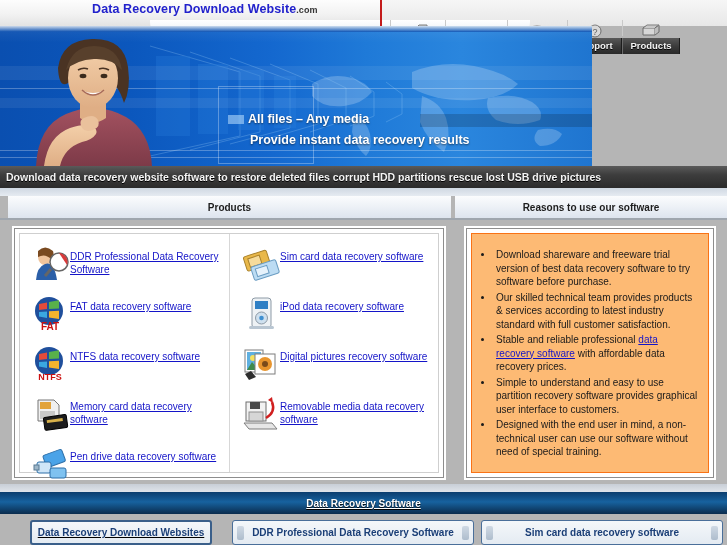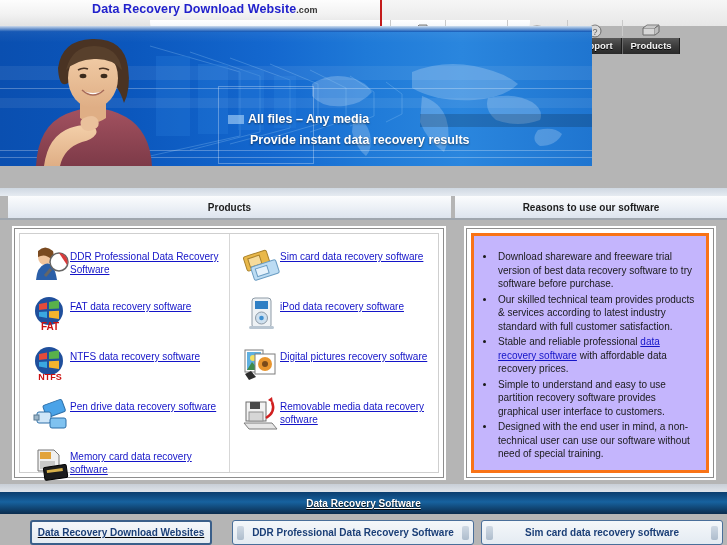--- a/index.html
+++ b/index.html
@@ -159,21 +159,21 @@
   }
   #panel-products { left: 14px; width: 430px; height: 250px; }
   #panel-reasons  { left: 466px; width: 248px; height: 250px; }
 
   #panel-products .inner {
     position: absolute; left: 4px; top: 4px; right: 4px; bottom: 4px;
     border: 1px solid #cfcfcf; display: flex;
   }
   #panel-reasons .inner {
     position: absolute; left: 4px; top: 4px; right: 4px; bottom: 4px;
-    border: 3px solid #f97316; background: #c4b5fd;
+    border: 1px solid #f97316; background: #fdba74;
   }
   .prod-col { width: 50%; padding: 10px 6px 0 8px; }
   .prod-col + .prod-col { border-left: 1px solid #d7d7d7; }
 
   .prod-row { display: flex; align-items: flex-start; height: 47px; margin-bottom: 3px; }
   .prod-ico {
     width: 42px; min-width: 42px; height: 40px;
     display: flex; align-items: center; justify-content: flex-end;
   }
   .prod-link {
@@ -372,20 +372,23 @@
     </svg>
 
     <div class="hero-text">
       <div class="hero-line1">
         <span class="hl-swatch"></span><span>All files – Any media</span>
       </div>
       <div class="hero-line2">Provide instant data recovery results</div>
     </div>
   </div>
 
+  <div class="tagline">
+    <span>Download data recovery website software to restore deleted files corrupt HDD partitions rescue lost USB drive pictures</span>
+  </div>
   <div class="under-tag"></div>
 
   <div class="sec-head" id="sec-products">
     <span>Products</span>
   </div>
   <div class="sec-head" id="sec-reasons">
     <span>Reasons to use our software</span>
   </div>
   <div class="sec-underline"></div>
 
@@ -436,40 +439,40 @@
               </g>
               <text x="18" y="34" font-size="9" font-weight="bold" fill="#cc1111" text-anchor="middle" font-family="Liberation Sans">NTFS</text>
             </svg>
           </div>
           <div class="prod-link">NTFS data recovery software</div>
         </div>
 
         <div class="prod-row">
           <div class="prod-ico">
             <svg width="38" height="36" viewBox="0 0 38 36">
-              <rect x="12" y="6" width="20" height="13" rx="2" fill="#4aa3e8" stroke="#2d6fa8" transform="rotate(-20 22 12)"></rect>
-              <rect x="5" y="16" width="14" height="11" rx="2" fill="#cfe6f8" stroke="#2d6fa8"></rect>
-              <rect x="2" y="19" width="5" height="5" fill="#9db6c8" stroke="#587a94"></rect>
-              <rect x="18" y="22" width="16" height="10" rx="2" fill="#7fc2f0" stroke="#2d6fa8"></rect>
-            </svg>
-          </div>
-          <div class="prod-link">Pen drive data recovery software</div>
-        </div>
-
-        <div class="prod-row">
-          <div class="prod-ico">
-            <svg width="38" height="36" viewBox="0 0 38 36">
               <path d="M6 4 h16 l5 5 v16 h-21 z" fill="#f0f0f0" stroke="#777"></path>
               <rect x="8" y="6" width="11" height="7" fill="#e2a33a"></rect>
               <rect x="8" y="15" width="15" height="8" fill="#c9c9c9"></rect>
               <rect x="12" y="20" width="23" height="13" rx="1.5" fill="#1c1c1c" stroke="#000" transform="rotate(-8 23 26)"></rect>
               <rect x="15" y="23" width="16" height="3" fill="#d8b14a" transform="rotate(-8 23 26)"></rect>
             </svg>
           </div>
           <div class="prod-link">Memory card data recovery software</div>
+        </div>
+
+        <div class="prod-row">
+          <div class="prod-ico">
+            <svg width="38" height="36" viewBox="0 0 38 36">
+              <rect x="12" y="6" width="20" height="13" rx="2" fill="#4aa3e8" stroke="#2d6fa8" transform="rotate(-20 22 12)"></rect>
+              <rect x="5" y="16" width="14" height="11" rx="2" fill="#cfe6f8" stroke="#2d6fa8"></rect>
+              <rect x="2" y="19" width="5" height="5" fill="#9db6c8" stroke="#587a94"></rect>
+              <rect x="18" y="22" width="16" height="10" rx="2" fill="#7fc2f0" stroke="#2d6fa8"></rect>
+            </svg>
+          </div>
+          <div class="prod-link">Pen drive data recovery software</div>
         </div>
       </div>
 
       <div class="prod-col">
 
         <div class="prod-row">
           <div class="prod-ico">
             <svg width="38" height="36" viewBox="0 0 38 36">
               <g transform="rotate(-18 19 18)">
                 <rect x="4" y="6" width="24" height="15" rx="2" fill="#e9b84a" stroke="#a8802a"></rect>

